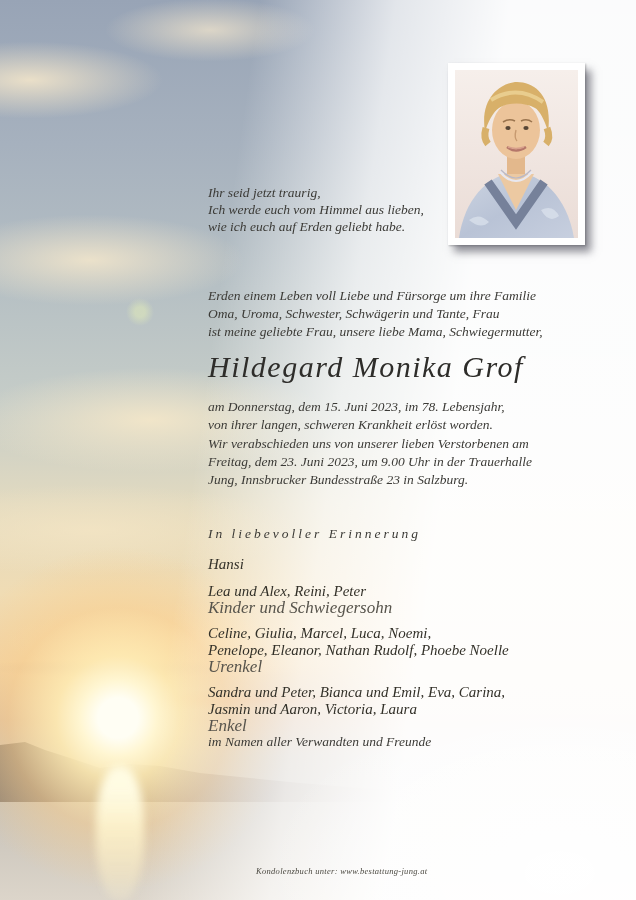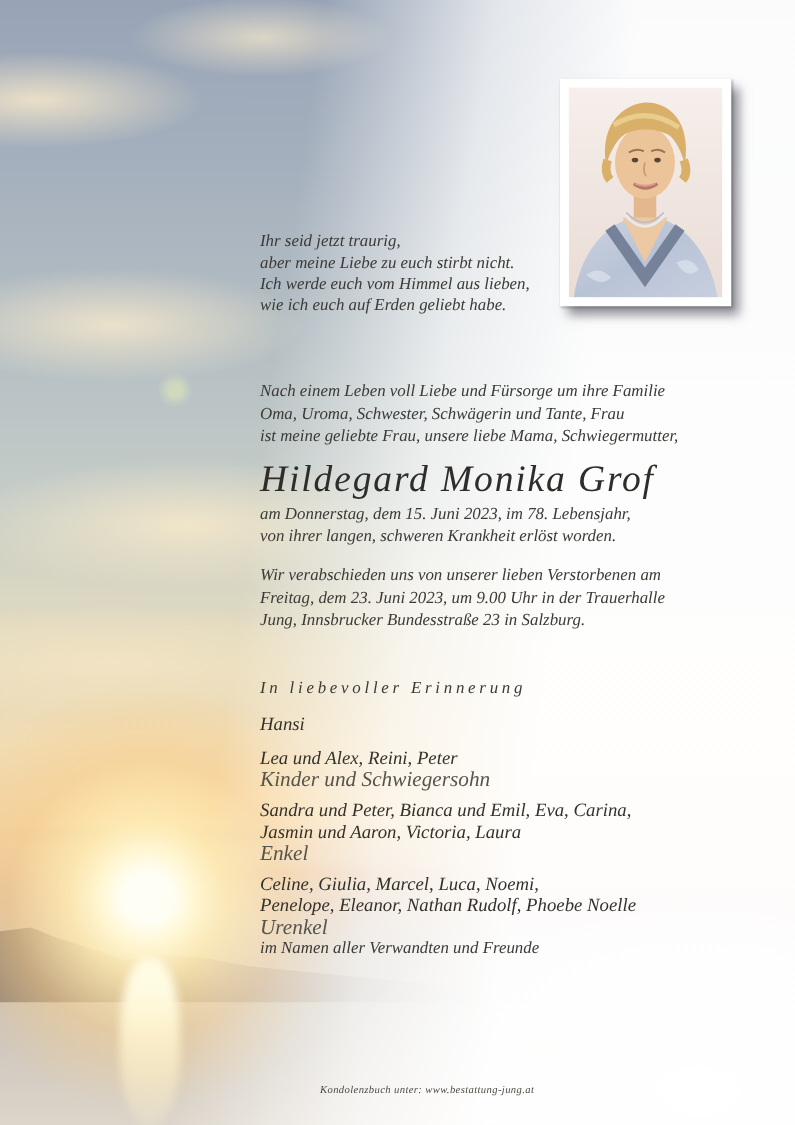--- a/index.html
+++ b/index.html
@@ -70,22 +70,22 @@
     position:absolute;left:208px;top:184px;width:400px;z-index:5;
     color:#3b3a36;
     font-style:italic;
   }
   .poem{font-size:13.5px;line-height:17px;}
   .intro{margin-top:52px;font-size:13.5px;line-height:18px;}
   .name{
     margin:8px 0 0 0;font-weight:normal;
     font-size:30px;line-height:36px;letter-spacing:1.5px;color:#2e2d2a;
   }
-  .death{font-size:13.5px;line-height:18px;}
-  .funeral{margin-top:13px;font-size:13.5px;line-height:18px;}
+  .death{margin-top:13px;font-size:13.5px;line-height:18px;}
+  .funeral{margin-top:1px;font-size:13.5px;line-height:18px;}
   .remembrance{margin-top:36px;font-size:13.5px;line-height:18px;letter-spacing:3px;}
   .group{margin-top:10px;}
   .group.first{margin-top:13px;}
   .names{font-size:15px;line-height:17px;color:#333129;}
   .relation{font-size:17px;line-height:15px;color:#57544c;}
   .closing{font-size:13.5px;line-height:17px;}
   .footer-note{
     position:absolute;left:212px;top:866px;z-index:5;
     font-size:8.5px;letter-spacing:.3px;color:#4c4a42;font-style:italic;margin-left:44px;
   }
@@ -154,27 +154,26 @@
       <path d="M61,60 q-2,8 1,11" stroke="#c79a70" stroke-width="1.4" fill="none"></path>
       <path d="M52,77 q9,7 19,0" stroke="#b5776a" stroke-width="2.4" fill="none"></path>
       <path d="M53,77 q8,3 16,0" stroke="#d8a08c" stroke-width="1.4" fill="none"></path>
     </svg>
   </figure>
 
   <main class="content">
 
     <div class="poem">
       <div>Ihr seid jetzt traurig,</div>
-      <div>aber meine Liebe zu euch stirbt nicht.</div>
       <div>Ich werde euch vom Himmel aus lieben,</div>
       <div>wie ich euch auf Erden geliebt habe.</div>
     </div>
 
     <div class="intro">
-      <div>Nach einem Leben voll Liebe und Fürsorge um ihre Familie</div>
+      <div>Erden einem Leben voll Liebe und Fürsorge um ihre Familie</div>
       <div>Oma, Uroma, Schwester, Schwägerin und Tante, Frau</div>
       <div>ist meine geliebte Frau, unsere liebe Mama, Schwiegermutter,</div>
     </div>
 
     <h1 class="name">Hildegard Monika Grof</h1>
 
     <div class="death">
       <div>am Donnerstag, dem 15. Juni 2023, im 78. Lebensjahr,</div>
       <div>von ihrer langen, schweren Krankheit erlöst worden.</div>
     </div>
@@ -190,29 +189,29 @@
     <div class="group first">
       <div class="names">Hansi</div>
     </div>
 
     <div class="group">
       <div class="names">Lea und Alex, Reini, Peter</div>
       <div class="relation">Kinder und Schwiegersohn</div>
     </div>
 
     <div class="group">
+      <div class="names">Celine, Giulia, Marcel, Luca, Noemi,</div>
+      <div class="names">Penelope, Eleanor, Nathan Rudolf, Phoebe Noelle</div>
+      <div class="relation">Urenkel</div>
+    </div>
+
+    <div class="group">
       <div class="names">Sandra und Peter, Bianca und Emil, Eva, Carina,</div>
       <div class="names">Jasmin und Aaron, Victoria, Laura</div>
       <div class="relation">Enkel</div>
     </div>
 
-    <div class="group">
-      <div class="names">Celine, Giulia, Marcel, Luca, Noemi,</div>
-      <div class="names">Penelope, Eleanor, Nathan Rudolf, Phoebe Noelle</div>
-      <div class="relation">Urenkel</div>
-    </div>
-
     <div class="closing">im Namen aller Verwandten und Freunde</div>
   </main>
 
   <div class="footer-note">Kondolenzbuch unter: www.bestattung-jung.at</div>
 
 </div>
 
 </body></html>

